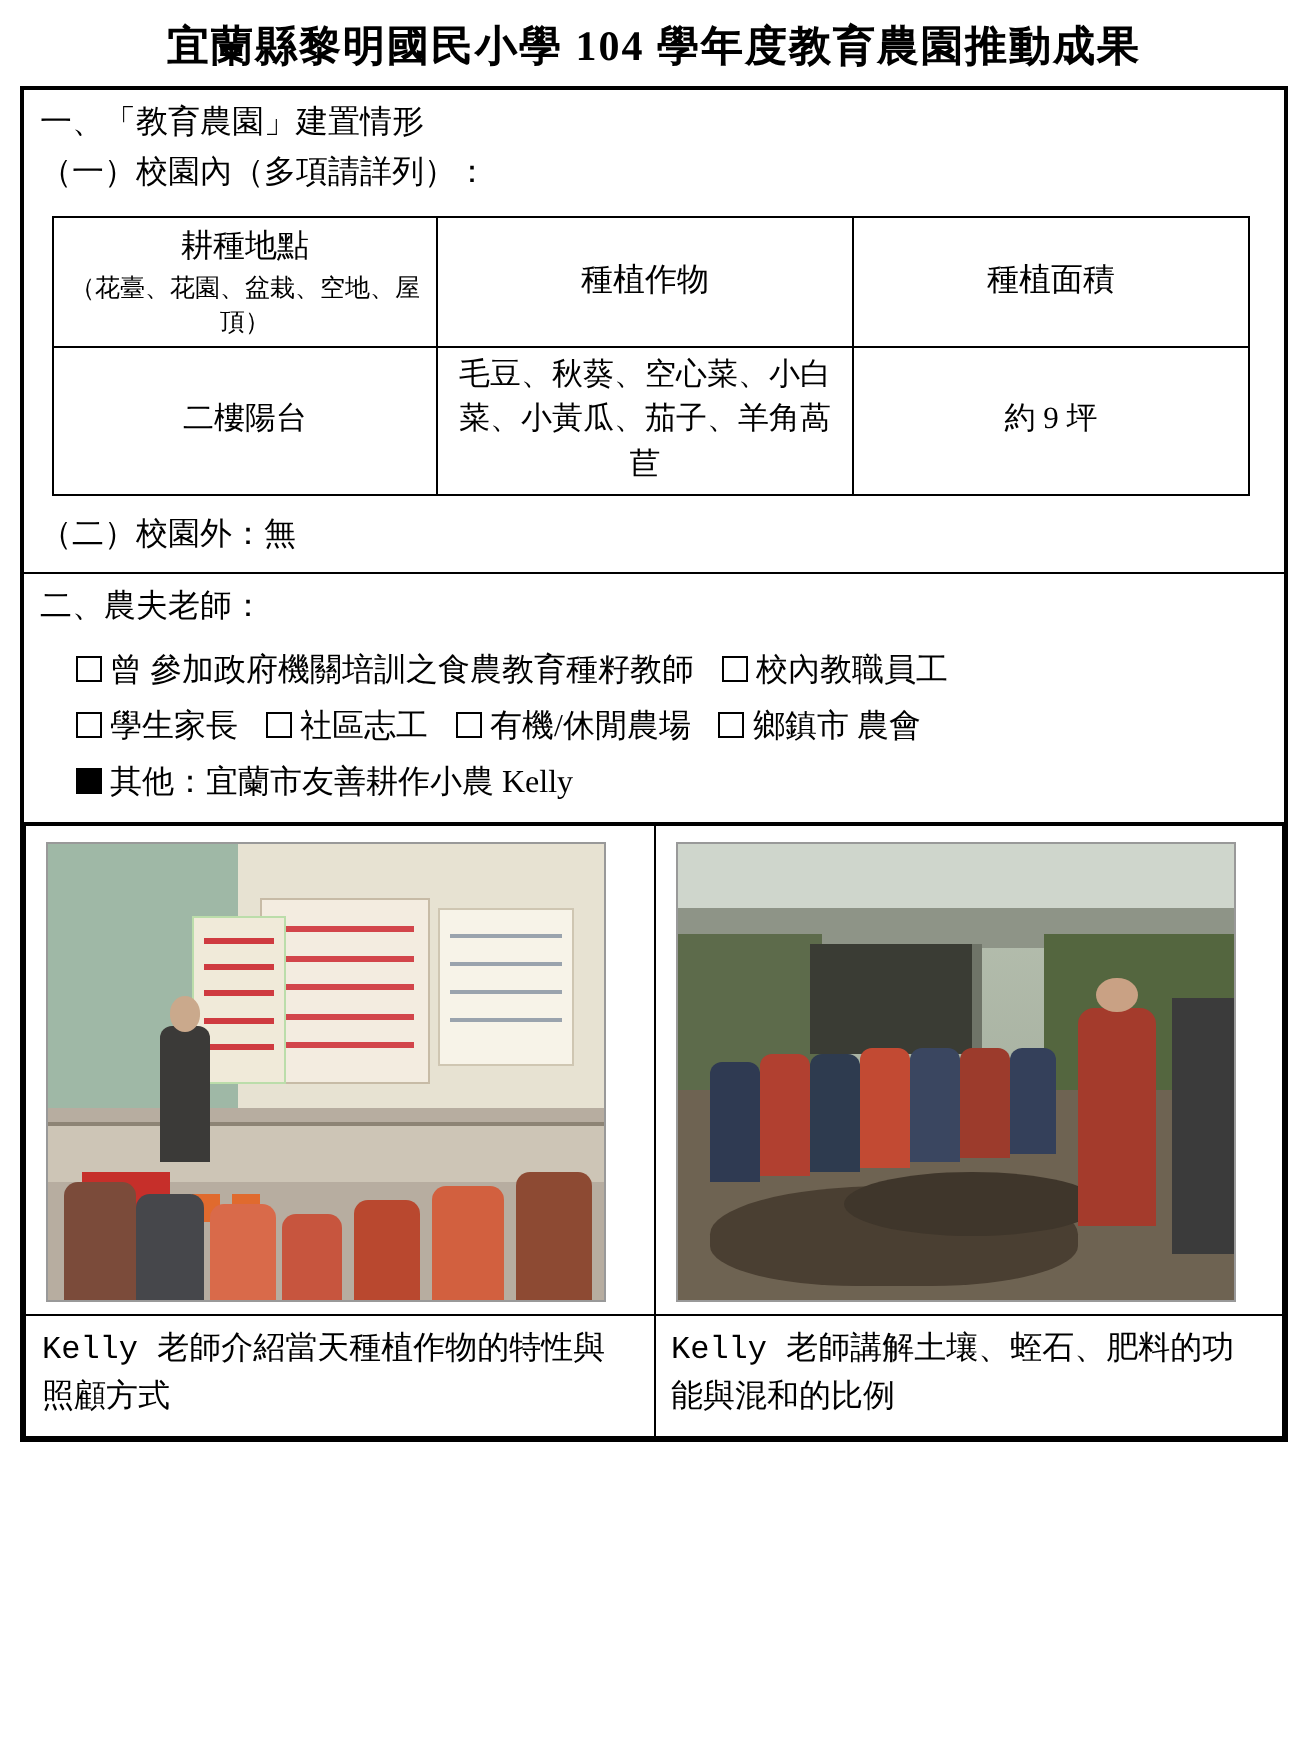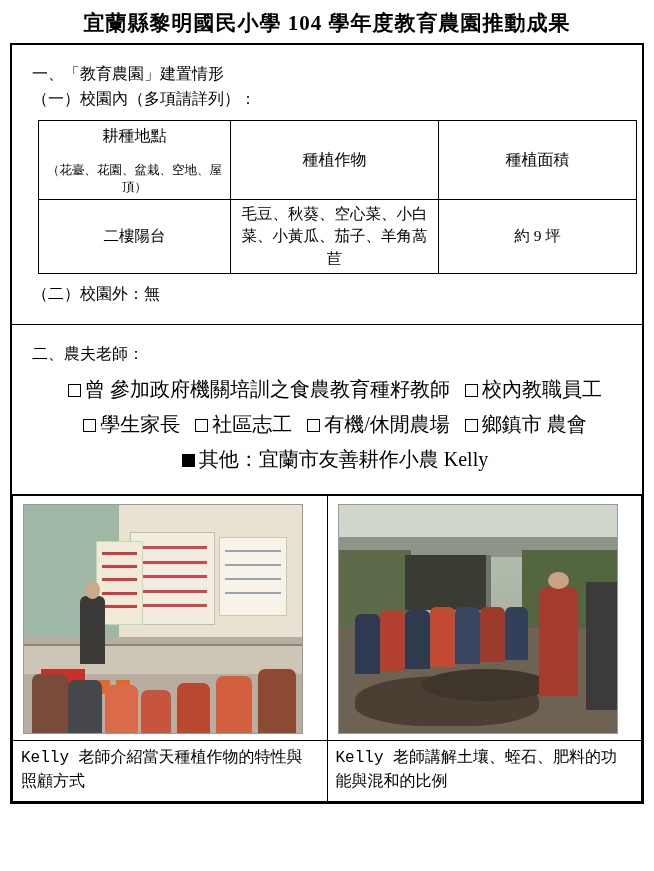--- a/index.html
+++ b/index.html
@@ -32,21 +32,21 @@
   }
   
   .frame {
     width: 634px;
     border-collapse: collapse;
     border: 2px solid #000;
     table-layout: fixed;
   }
   .frame > tbody > tr > td {
     border: 1px solid #000;
-    padding: 12px;
+    padding: 0;
     vertical-align: top;
   }
   .sec {
     padding: 5px 8px 5px 8px;
     font-size: 16px;
     line-height: 1.55;
   }
   .sec-line {
     white-space: nowrap;
   }
@@ -70,35 +70,34 @@
   .croptable th {
     font-size: 16px;
   }
   .col-a { width: 192px; }
   .col-b { width: 208px; }
   .col-c { width: 198px; }
   .hdr-sub {
     display: block;
     font-size: 12.5px;
     line-height: 1.35;
-    margin-top: 15px;
+    margin-top: 1px;
     text-align: center;
   }
   .cell-wrap {
     text-align: center;
     padding: 2px 18px;
     line-height: 1.5;
   }
   
   .cbrow {
     padding-left: 26px;
-    font-size: 20px;
+    font-size: 16px;
     line-height: 1.75;
     white-space: nowrap;
-    text-align: center;
   }
   .cb {
     display: inline-block;
     width: 11px;
     height: 11px;
     border: 1.5px solid #000;
     margin-right: 4px;
     vertical-align: -1px;
     background: #fff;
   }

